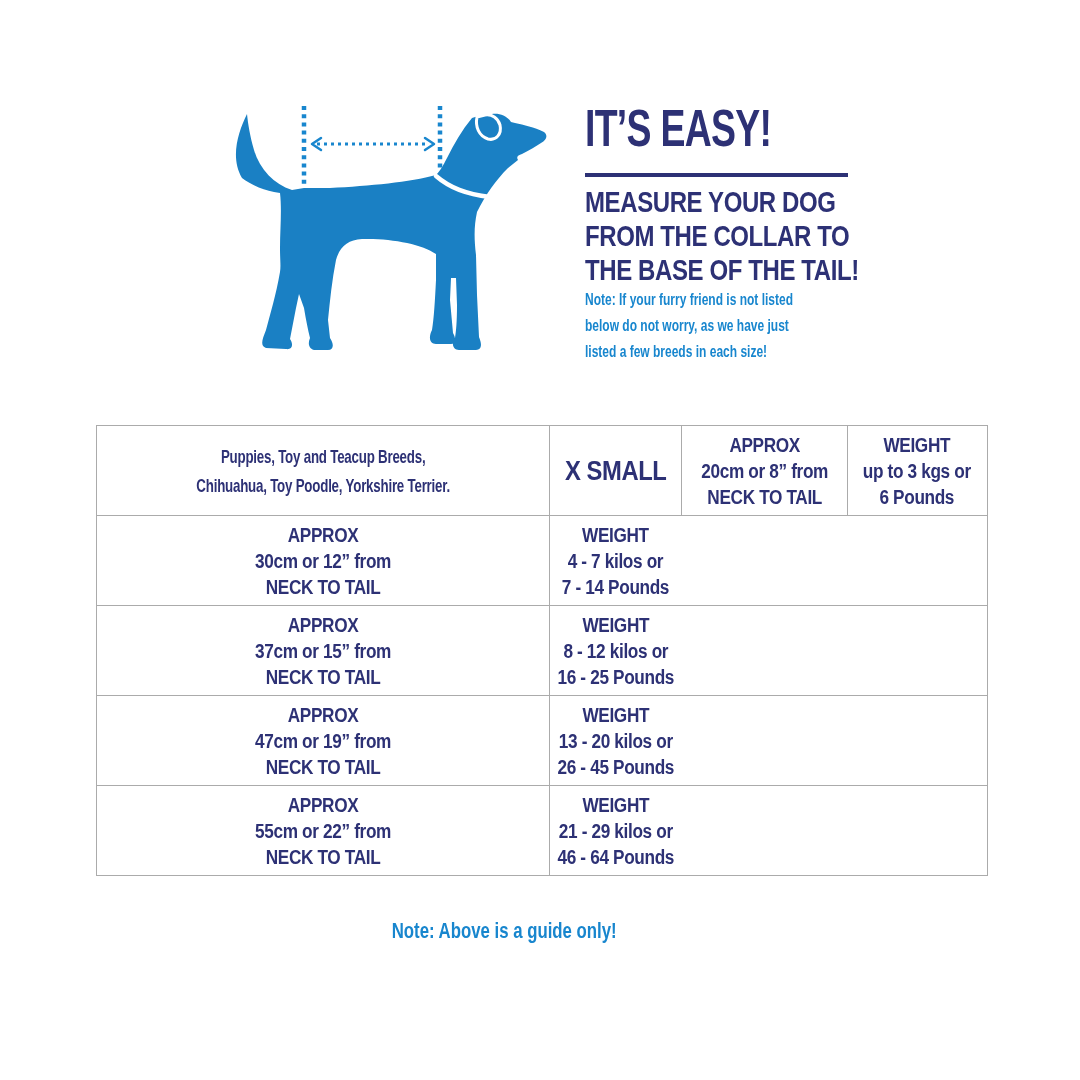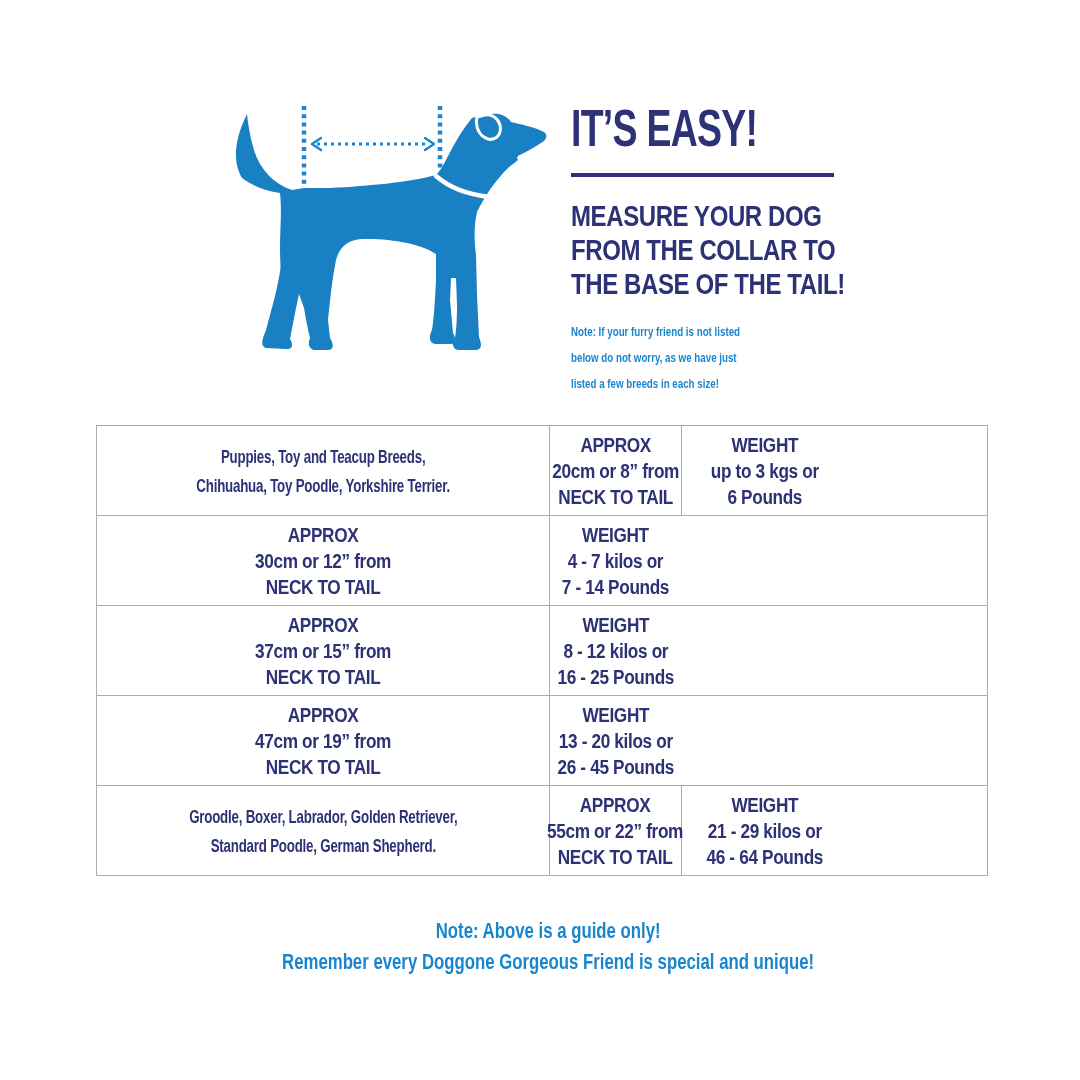--- a/index.html
+++ b/index.html
@@ -4,42 +4,42 @@
 <style>
   html,body{margin:0;padding:0;background:#ffffff;}
   #canvas{
     position:relative;width:1080px;height:1080px;background:#ffffff;overflow:hidden;
     font-family:"Liberation Sans", sans-serif;
     --navy:#2d3175;--blue:#1886ce;--dogblue:#1a80c4;--grid:#ababab;
   }
   
   #dog-wrap{position:absolute;left:200px;top:80px;width:380px;height:320px;}
   
-  #hero{position:absolute;left:571px;top:103px;width:360px;color:var(--navy);}
+  #hero{position:absolute;left:585px;top:103px;width:360px;color:var(--navy);}
   .hero-title{font-size:52px;font-weight:bold;line-height:50px;letter-spacing:-1px;
     white-space:nowrap;display:inline-block;transform:scaleX(.72);transform-origin:left center;}
   .hero-divider{width:263px;height:4px;background:var(--navy);margin-top:20px;}
-  .hero-subtitle{margin-top:22px;font-size:30px;font-weight:bold;line-height:34px;letter-spacing:-.5px;}
+  .hero-subtitle{margin-top:8px;font-size:30px;font-weight:bold;line-height:34px;letter-spacing:-.5px;}
   .hero-subtitle div{white-space:nowrap;transform:scaleX(.8);transform-origin:left center;}
-  .hero-note{margin-top:18px;font-size:13px;font-weight:bold;line-height:26px;color:var(--blue);}
+  .hero-note{font-size:16px;font-weight:bold;line-height:26px;color:var(--blue);}
   .hero-note div{white-space:nowrap;transform:scaleX(.75);transform-origin:left center;}
   
   #size-table{position:absolute;left:96px;top:425px;width:890px;border:1px solid var(--grid);}
   .trow{display:grid;grid-template-columns:452px 132px 166px 138px;height:89px;border-top:1px solid var(--grid);}
   .trow:first-child{border-top:none;}
   .cell{border-left:1px solid var(--grid);display:flex;align-items:center;justify-content:center;
         text-align:center;color:var(--navy);overflow:visible;}
   .cell:first-child{border-left:none;}
   .cond{white-space:nowrap;}
   .breeds .cond{font-size:18.5px;font-weight:bold;line-height:29px;letter-spacing:-.3px;transform:scaleX(.72);}
   .sizecell .cond{font-size:28px;font-weight:bold;letter-spacing:-.5px;transform:scaleX(.85);}
   .approx .cond,.weight .cond{font-size:20px;font-weight:bold;line-height:26px;letter-spacing:-.4px;transform:scaleX(.86);}
   
   #footer{position:absolute;left:0;top:916px;width:1009px;text-align:center;color:var(--blue);
-          font-weight:bold;font-size:21.5px;line-height:31px;padding-left:44px;}
+          font-weight:bold;font-size:21.5px;line-height:31px;}
   #footer div span{display:inline-block;white-space:nowrap;transform:scaleX(.78);transform-origin:center;}
 </style>
 </head>
 <body>
 
 <div id="canvas">
 
   <div id="dog-wrap">
     <svg viewBox="0 0 380 320" width="380" height="320">
 
@@ -123,20 +123,23 @@
 
   <div id="size-table">
 
     <div class="trow">
       <div class="cell breeds">
           <div class="cond">
         <div>Puppies, Toy and Teacup Breeds,</div>
         <div>Chihuahua, Toy Poodle, Yorkshire Terrier.</div>
       </div>
         </div>
+      <div class="cell sizecell">
+          <div class="cond">X SMALL</div>
+        </div>
       <div class="cell approx">
           <div class="cond">
         <div>APPROX</div>
         <div>20cm or 8” from</div>
         <div>NECK TO TAIL</div>
       </div>
         </div>
       <div class="cell weight">
           <div class="cond">
         <div>WEIGHT</div>
@@ -191,42 +194,35 @@
       <div class="cell weight">
           <div class="cond">
         <div>WEIGHT</div>
         <div>13 - 20 kilos or</div>
         <div>26 - 45 Pounds</div>
       </div>
         </div>
     </div>
 
     <div class="trow">
-      <div class="cell breeds">
-          <div class="cond">
-        <div>Groodle, Boxer, Labrador,  Golden Retriever,</div>
-        <div>Standard Poodle, German Shepherd.</div>
-      </div>
-        </div>
       <div class="cell approx">
           <div class="cond">
         <div>APPROX</div>
         <div>55cm or 22” from</div>
         <div>NECK TO TAIL</div>
       </div>
         </div>
       <div class="cell weight">
           <div class="cond">
         <div>WEIGHT</div>
         <div>21 - 29 kilos or</div>
         <div>46 - 64 Pounds</div>
       </div>
         </div>
     </div>
 
   </div>
 
   <div id="footer">
     <div><span>Note: Above is a guide only!</span></div>
-    <div><span>Remember every Doggone Gorgeous Friend is special and unique!</span></div>
   </div>
 
 </div>
 
 </body></html>

